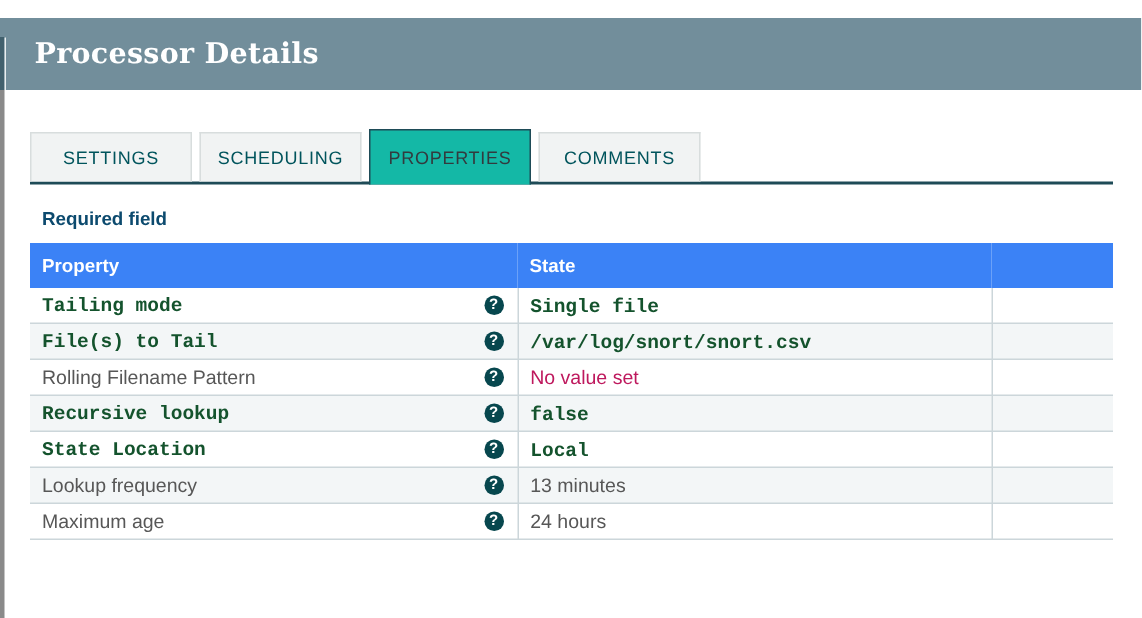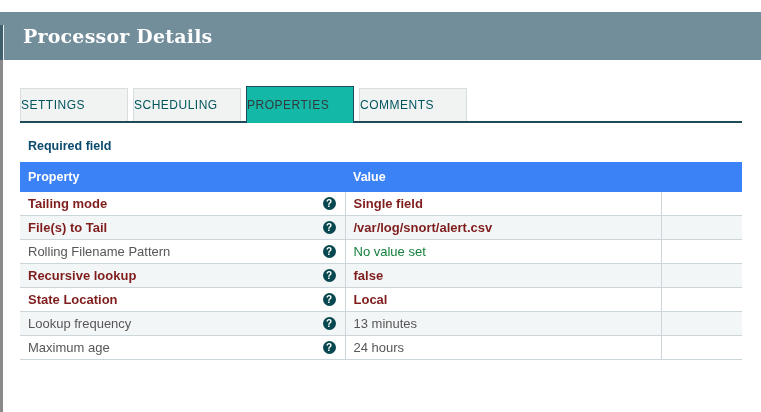--- a/index.html
+++ b/index.html
@@ -12,21 +12,21 @@
   .left-strip::after{content:"";position:absolute;left:3px;top:13px;width:1px;height:35px;background:#e9eef0;}
 
   
   .dlg-header{height:48px;background:#728e9b;display:flex;align-items:center;}
   .dlg-title{color:#ffffff;font-family:"DejaVu Serif",serif;font-weight:bold;font-size:19px;margin-left:23px;letter-spacing:.2px;}
 
   .content{padding:0 19px 0 20px;}
 
   
   .tabs{display:flex;align-items:flex-end;border-bottom:2px solid #1e4b57;margin-top:26px;}
-  .tab{box-sizing:border-box;width:108px;height:33px;margin-right:5px;display:flex;align-items:center;
+  .tab{box-sizing:border-box;width:108px;height:33px;margin-right:5px;display:flex;align-items:center;justify-content:center;
        background:#f1f3f3;border:1px solid #d8dddd;border-bottom:none;cursor:pointer;
        font-size:12px;letter-spacing:.5px;color:#00545c;font-weight:normal;}
   .tab.active{position:relative;z-index:2;height:37px;margin-bottom:-2px;background:#14b8a6;
        border:1px solid #1e4b57;border-bottom:none;color:#333a3e;}
 
   .required-note{margin:16px 0 9px 8px;font-size:12.5px;font-weight:bold;color:#0c4a6e;}
 
   
   table.props{border-collapse:collapse;table-layout:fixed;width:722px;font-size:13px;}
   table.props col.c-prop{width:325px;}
@@ -34,22 +34,22 @@
   table.props col.c-extra{width:81px;}
   table.props thead th{background:#3b82f6;color:#ffffff;font-size:12.5px;font-weight:bold;text-align:left;
        height:30px;padding:0 0 0 8px;}
   table.props tbody td{height:23px;padding:0;border-bottom:1px solid #ccd6da;color:#575757;}
   table.props tbody tr:nth-child(even) td{background:#f3f6f7;}
   table.props tbody tr:nth-child(odd)  td{background:#ffffff;}
   td.cell-prop{border-right:1px solid #ccd6da;}
   td.cell-val{border-right:1px solid #ccd6da;padding-left:8px !important;}
   .prop-inner{display:flex;align-items:center;height:100%;padding-left:8px;}
   .prop-label{flex:1 1 auto;white-space:nowrap;overflow:hidden;}
-  tr.required .prop-label, tr.required .val-text{font-weight:bold;color:#7f1d1d;}
-  .val-text.unset{color:#15803d;font-weight:normal;text-align:right;}
+  tr.required .prop-label, tr.required .val-text{font-weight:bold;color:#14532d;font-family:Liberation Mono, monospace;}
+  .val-text.unset{color:#be185d;font-weight:normal;text-align:right;}
   .help-icon{flex:0 0 auto;width:13px;height:13px;margin-right:9px;border-radius:50%;
        background:#07474e;color:#ffffff;font-size:10px;font-weight:bold;line-height:13px;
        text-align:center;cursor:pointer;user-select:none;}
 </style>
 </head>
 <body>
 
 <div class="screen">
   <div class="left-strip"></div>
 
@@ -78,47 +78,47 @@
 
     <table class="props">
       <colgroup>
           <col class="c-prop">
           <col class="c-val">
           <col class="c-extra">
         </colgroup>
       <thead>
         <tr>
           <th>Property</th>
-          <th>Value</th>
+          <th>State</th>
           <th></th>
         </tr>
       </thead>
       <tbody id="props-body">
   <tr class="required">
     <td class="cell-prop">
       <div class="prop-inner">
         <span class="prop-label">Tailing mode</span>
         <span class="help-icon">?</span>
       </div>
     </td>
     <td class="cell-val">
-      <span class="val-text">Single field</span>
+      <span class="val-text">Single file</span>
     </td>
     <td></td>
   </tr>
 
   <tr class="required">
     <td class="cell-prop">
       <div class="prop-inner">
         <span class="prop-label">File(s) to Tail</span>
         <span class="help-icon">?</span>
       </div>
     </td>
     <td class="cell-val">
-      <span class="val-text">/var/log/snort/alert.csv</span>
+      <span class="val-text">/var/log/snort/snort.csv</span>
     </td>
     <td></td>
   </tr>
 
   <tr>
     <td class="cell-prop">
       <div class="prop-inner">
         <span class="prop-label">Rolling Filename Pattern</span>
         <span class="help-icon">?</span>
       </div>

